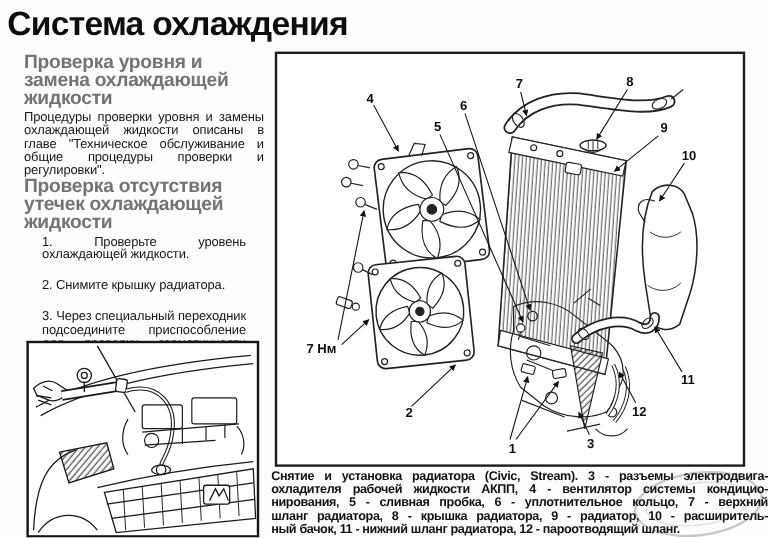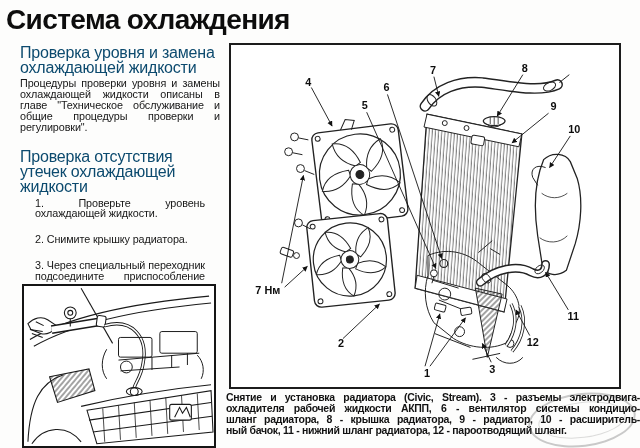--- a/index.html
+++ b/index.html
@@ -8,25 +8,25 @@
     background:#fdfdfc;color:#111;
     font-family:"Liberation Sans","DejaVu Sans",sans-serif;
   }
   .page{position:absolute;inset:0}
   .title{
     position:absolute;left:6px;top:4px;margin:0;
     font-size:28px;font-weight:bold;letter-spacing:-0.6px;color:#0d0d0d;
   }
   .leftcol{position:absolute;left:20px;top:45px;width:200px}
   .leftcol h2{
-    margin:0;font-size:16px;line-height:15px;font-weight:normal;letter-spacing:-0.2px;color:#0c4a6e;
+    margin:0;font-size:16px;line-height:15px;font-weight:bold;letter-spacing:-0.2px;color:#737373;
   }
   .leftcol h2.second{}
   .leftcol p{
-    margin:3px 0 16px;font-size:10.8px;line-height:10.9px;
+    margin:3px 0 0;font-size:10.8px;line-height:10.9px;
     text-align:justify;letter-spacing:-0.1px;color:#161616;
   }
   .leftcol p.step{margin:15px}
   .leftcol p.step.first{margin-top:4px}
   .photo-box{
     position:absolute;left:22px;top:284px;width:194px;height:164px;
     border:2px solid #151515;box-sizing:border-box;background:#fff;
   }
   .photo-box svg{display:block;width:100%;height:100%}
   .diagram-box{
@@ -278,20 +278,21 @@
         <text class="co" x="264" y="332">3</text>
         <text class="co" x="346" y="278">11</text>
         <text class="co" x="305" y="305">12</text>
         <text class="co" x="37" y="252">7 Нм</text>
       </g>
     </svg>
   </div>
 
   <div class="caption">
     <div class="cl">Снятие и установка радиатора (Civic, Stream). 3 - разъемы электродвига-</div>
-    <div class="cl">охладителя рабочей жидкости АКПП, 6 - вентилятор системы кондицио-</div>
+    <div class="cl">охладителя рабочей жидкости АКПП, 4 - вентилятор системы кондицио-</div>
+    <div class="cl">нирования, 5 - сливная пробка, 6 - уплотнительное кольцо, 7 - верхний</div>
     <div class="cl">шланг радиатора, 8 - крышка радиатора, 9 - радиатор, 10 - расширитель-</div>
     <div class="cl last">ный бачок, 11 - нижний шланг радиатора, 12 - пароотводящий шланг.</div>
   </div>
 
   <div class="watermark"></div>
 
 </div>
 
 </body></html>

